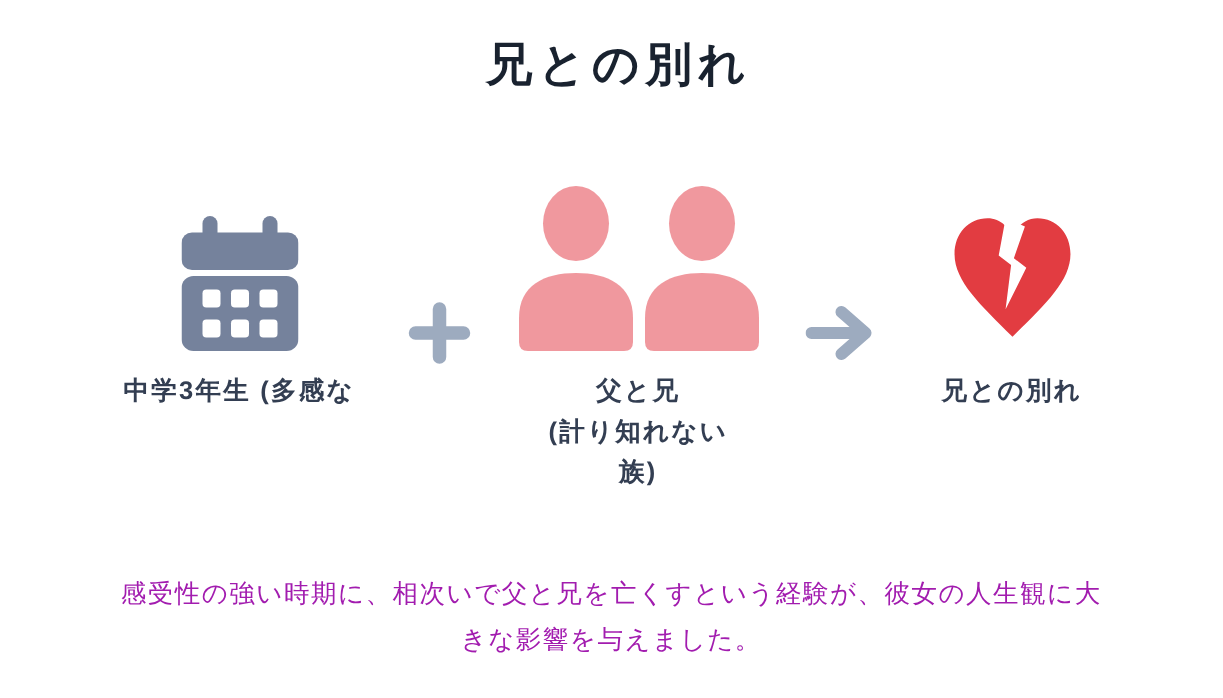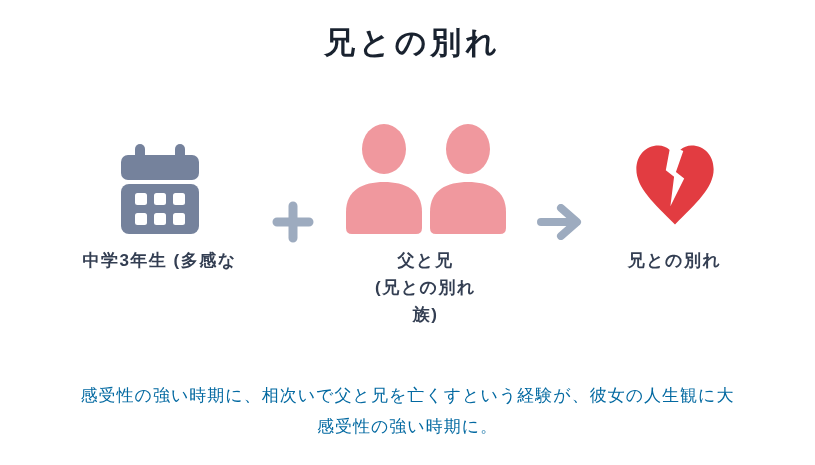--- a/index.html
+++ b/index.html
@@ -28,21 +28,21 @@
   .step-label {
     margin-top: 13px; text-align: center;
     font-size: 17px; font-weight: 700; color: #333e52;
     line-height: 27px; letter-spacing: 1.5px;
   }
   .operator { flex: 0 0 auto; }
   .operator.plus  { margin-top: 86px; }
   .operator.arrow { margin-top: 90px; }
   .caption {
     margin: 52px 0 0 0; text-align: center;
-    font-size: 17px; line-height: 31px; color: #0369a1;
+    font-size: 17px; line-height: 31px; color: #a21caf;
     letter-spacing: 1px; font-weight: 400;
   }
 </style>
 </head>
 <body>
 
 <div class="page">
 
   <h1 class="title">兄との別れ</h1>
 
@@ -84,21 +84,21 @@
           <g fill="#f0989e">
             <ellipse cx="38" cy="25" rx="22" ry="25"></ellipse>
             <path d="M6 110 Q0 110 0 104 L0 88 C0 66 17 58 38 58 C59 58 76 66 76 88 L76 104 Q76 110 70 110 Z"></path>
             <ellipse cx="122" cy="25" rx="22" ry="25"></ellipse>
             <path d="M90 110 Q84 110 84 104 L84 88 C84 66 101 58 122 58 C143 58 160 66 160 88 L160 104 Q160 110 154 110 Z"></path>
           </g>
         </svg>
       </div>
       <div class="step-label">
         <div>父と兄</div>
-        <div>(兄との別れ</div>
+        <div>(計り知れない</div>
         <div>族)</div>
       </div>
     </div>
 
     <div class="operator arrow">
       <svg width="46" height="36" viewBox="0 0 46 36">
         <path d="M4 18 H38 M24 4 L40 18 L24 32" fill="none" stroke-width="8" stroke-linecap="round" stroke-linejoin="round" stroke="#9dabbf"></path>
       </svg>
     </div>
 
@@ -111,16 +111,16 @@
       </div>
       <div class="step-label">
         <div>兄との別れ</div>
       </div>
     </div>
 
   </div>
 
   <p class="caption">
     <span>感受性の強い時期に、相次いで父と兄を亡くすという経験が、彼女の人生観に大</span><br>
-    <span>感受性の強い時期に。</span>
+    <span>きな影響を与えました。</span>
   </p>
 
 </div>
 
 </body></html>

